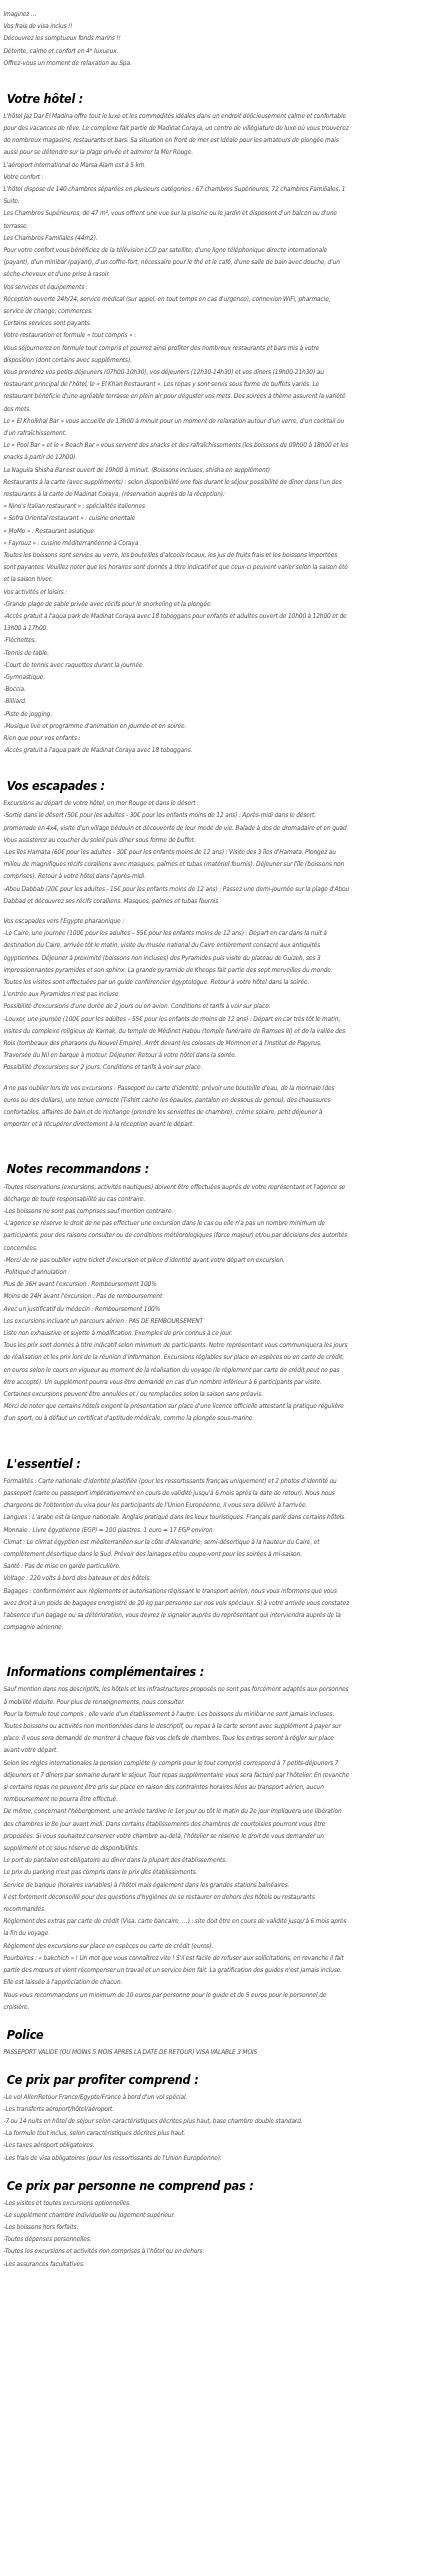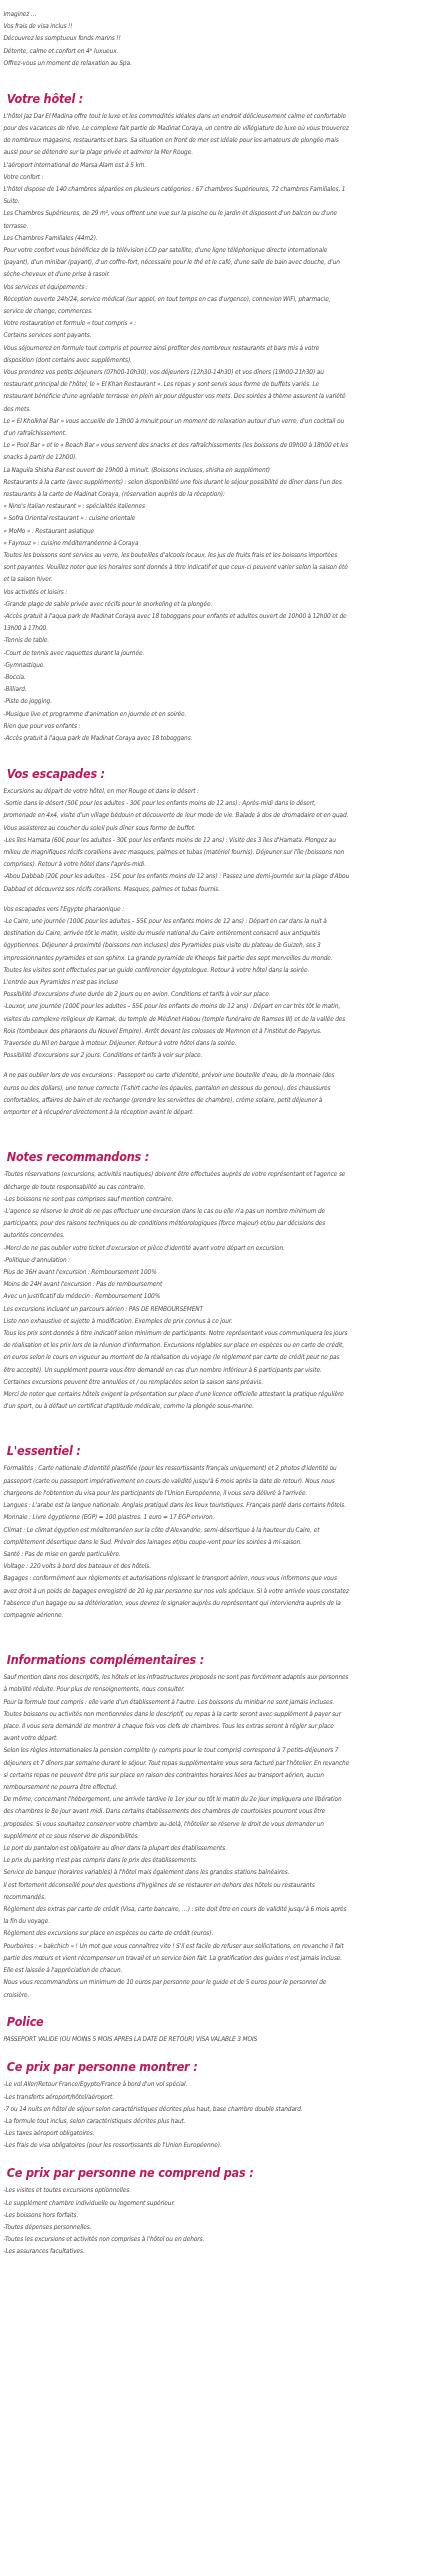--- a/index.html
+++ b/index.html
@@ -31,21 +31,21 @@
     font-style: italic;
     font-size: 6.5px;
     line-height: 12.2px;
     color: #4d4d4d;
     letter-spacing: -0.1px;
     word-spacing: -0.2px;
     text-align: left;
     margin: 0;
   }
   .section-title {
-    color: #be185d;
+    color: #000000;
     font-size: 12.5px;
     font-weight: bold;
     font-style: italic;
     line-height: 14.7px;
     letter-spacing: -0.2px;
     margin: 0;
     padding-left: 3.4px;
   }
   .gap-xs { height: 3.4px; }
   .gap-s  { height: 8px; }
@@ -69,41 +69,42 @@
 
   <div class="gap-l"></div>
 
   <h2 class="section-title">Votre hôtel :</h2>
   <div class="gap-xs"></div>
   <div class="block">
     <p class="para">L'hôtel Jaz Dar El Madina offre tout le luxe et les commodités idéales dans un endroit délicieusement calme et confortable pour des vacances de rêve. Le complexe fait partie de Madinat Coraya, un centre de villégiature de luxe où vous trouverez de nombreux magasins, restaurants et bars. Sa situation en front de mer est idéale pour les amateurs de plongée mais aussi pour se détendre sur la plage privée et admirer la Mer Rouge.</p>
     <p class="para">L'aéroport international de Marsa Alam est à 5 km.</p>
     <p class="para">Votre confort :</p>
     <p class="para">L'hôtel dispose de 140 chambres séparées en plusieurs catégories : 67 chambres Supérieures, 72 chambres Familiales, 1 Suite.</p>
-    <p class="para">Les Chambres Supérieures, de 29 m², vous offrent une vue sur la piscine ou le jardin et disposent d'un balcon ou d'une terrasse.</p>
+    <p class="para">Les Chambres Supérieures, de 47 m², vous offrent une vue sur la piscine ou le jardin et disposent d'un balcon ou d'une terrasse.</p>
     <p class="para">Les Chambres Familiales (44m2).</p>
     <p class="para">Pour votre confort vous bénéficiez de la télévision LCD par satellite, d'une ligne téléphonique directe internationale (payant), d'un minibar (payant), d'un coffre-fort, nécessaire pour le thé et le café, d'une salle de bain avec douche, d'un sèche-cheveux et d'une prise à rasoir.</p>
     <p class="para">Vos services et équipements :</p>
     <p class="para">Réception ouverte 24h/24, service médical (sur appel, en tout temps en cas d'urgence), connexion WiFi, pharmacie, service de change, commerces.</p>
+    <p class="para">Certains services sont payants.</p>
     <p class="para">Votre restauration et formule « tout compris » :</p>
-    <p class="para">Certains services sont payants.</p>
     <p class="para">Vous séjournerez en formule tout compris et pourrez ainsi profiter des nombreux restaurants et bars mis à votre disposition (dont certains avec suppléments).</p>
     <p class="para">Vous prendrez vos petits déjeuners (07h00-10h30), vos déjeuners (12h30-14h30) et vos dîners (19h00-21h30) au restaurant principal de l'hôtel, le « El Khan Restaurant ». Les repas y sont servis sous forme de buffets variés. Le restaurant bénéficie d'une agréable terrasse en plein air pour déguster vos mets. Des soirées à thème assurent la variété des mets.</p>
     <p class="para">Le « El Kholkhal Bar » vous accueille de 13h00 à minuit pour un moment de relaxation autour d'un verre, d'un cocktail ou d'un rafraîchissement.</p>
     <p class="para">Le « Pool Bar » et le « Beach Bar » vous servent des snacks et des rafraîchissements (les boissons de 09h00 à 18h00 et les snacks à partir de 12h00).</p>
     <p class="para">La Naguila Shisha Bar est ouvert de 19h00 à minuit. (Boissons incluses, shisha en supplément)</p>
     <p class="para">Restaurants à la carte (avec suppléments) : selon disponibilité une fois durant le séjour possibilité de dîner dans l'un des restaurants à la carte de Madinat Coraya, (réservation auprès de la réception):</p>
     <p class="para">« Nino's Italian restaurant » : spécialités italiennes</p>
     <p class="para">« Sofra Oriental restaurant » : cuisine orientale</p>
     <p class="para">« MoMo » : Restaurant asiatique</p>
     <p class="para">« Fayrouz » : cuisine méditerranéenne à Coraya</p>
     <p class="para">Toutes les boissons sont servies au verre, les bouteilles d'alcools locaux, les jus de fruits frais et les boissons importées sont payantes. Veuillez noter que les horaires sont donnés à titre indicatif et que ceux-ci peuvent varier selon la saison été et la saison hiver.</p>
     <p class="para">Vos activités et loisirs :</p>
     <p class="para">-Grande plage de sable privée avec récifs pour le snorkeling et la plongée.</p>
     <p class="para">-Accès gratuit à l'aqua park de Madinat Coraya avec 18 toboggans pour enfants et adultes ouvert de 10h00 à 12h00 et de 13h00 à 17h00.</p>
+    <p class="para">-Fléchettes.</p>
     <p class="para">-Tennis de table.</p>
     <p class="para">-Court de tennis avec raquettes durant la journée.</p>
     <p class="para">-Gymnastique.</p>
     <p class="para">-Boccia.</p>
     <p class="para">-Billiard.</p>
     <p class="para">-Piste de jogging.</p>
     <p class="para">-Musique live et programme d'animation en journée et en soirée.</p>
     <p class="para">Rien que pour vos enfants :</p>
     <p class="para">-Accès gratuit à l'aqua park de Madinat Coraya avec 18 toboggans.</p>
   </div>
@@ -128,21 +129,21 @@
     <p class="para">A ne pas oublier lors de vos excursions : Passeport ou carte d'identité, prévoir une bouteille d'eau, de la monnaie (des euros ou des dollars), une tenue correcte (T-shirt cache les épaules, pantalon en dessous du genou), des chaussures confortables, affaires  de bain et de rechange (prendre les serviettes de chambre), crème solaire, petit déjeuner à emporter et à récupérer directement à la réception avant le départ.</p>
   </div>
 
   <div class="gap-xl"></div>
 
   <h2 class="section-title">Notes recommandons :</h2>
   <div class="gap-xs"></div>
   <div class="block">
     <p class="para">-Toutes réservations (excursions, activités nautiques) doivent être effectuées auprès de votre représentant et l'agence se décharge de toute responsabilité au cas contraire.</p>
     <p class="para">-Les boissons ne sont pas comprises sauf mention contraire.</p>
-    <p class="para">-L'agence se réserve le droit de ne pas effectuer une excursion dans le cas ou elle n'a pas un nombre minimum de participants, pour des raisons techniques ou de conditions météorologiques (force majeur) et/ou par décisions des autorités concernées.</p>
+    <p class="para">-L'agence se réserve le droit de ne pas effectuer une excursion dans le cas ou elle n'a pas un nombre minimum de participants, pour des raisons consulter ou de conditions météorologiques (force majeur) et/ou par décisions des autorités concernées.</p>
     <p class="para">-Merci de ne pas oublier votre ticket d'excursion et pièce d'identité avant votre départ en excursion.</p>
     <p class="para">-Politique d'annulation :</p>
     <p class="para">Plus de 36H avant l'excursion : Remboursement 100%</p>
     <p class="para">Moins de 24H avant l'excursion : Pas de remboursement</p>
     <p class="para">Avec un justificatif du médecin : Remboursement 100%</p>
     <p class="para">Les excursions incluant un parcours aérien : PAS DE REMBOURSEMENT</p>
     <p class="para">Liste non exhaustive et sujette à modification. Exemples de prix connus à ce jour.</p>
     <p class="para">Tous les prix sont donnés à titre indicatif selon minimum de participants. Notre représentant vous communiquera les jours de réalisation et les prix lors de la réunion d'information. Excursions réglables sur place en espèces ou en carte de crédit, en euros selon le cours en vigueur au moment de la réalisation du voyage (le règlement par carte de crédit peut ne pas être accepté). Un supplément pourra vous être demandé en cas d'un nombre inférieur à 6 participants par visite.</p>
     <p class="para">Certaines excursions peuvent être annulées et / ou remplacées selon la saison sans préavis.</p>
     <p class="para">Merci de noter que certains hôtels exigent la présentation sur place d'une licence officielle attestant la pratique régulière d'un sport, ou à défaut un certificat d'aptitude médicale, comme la plongée sous-marine.</p>
@@ -184,21 +185,21 @@
   <div class="gap-m"></div>
 
   <h2 class="section-title">Police</h2>
   <div class="gap-xs"></div>
   <div class="block">
     <p class="para">PASSEPORT VALIDE (OU MOINS 5 MOIS APRES LA DATE DE RETOUR) VISA VALABLE 3 MOIS</p>
   </div>
 
   <div class="gap-m"></div>
 
-  <h2 class="section-title">Ce prix par personne montrer :</h2>
+  <h2 class="section-title">Ce prix par profiter comprend :</h2>
   <div class="gap-xs"></div>
   <div class="block">
     <p class="para">-Le vol Aller/Retour France/Egypte/France à bord d'un vol spécial.</p>
     <p class="para">-Les transferts aéroport/hôtel/aéroport.</p>
     <p class="para">-7 ou 14 nuits en hôtel de séjour selon caractéristiques décrites plus haut, base chambre double standard.</p>
     <p class="para">-La formule tout inclus, selon caractéristiques décrites plus haut.</p>
     <p class="para">-Les taxes aéroport obligatoires.</p>
     <p class="para">-Les frais de visa obligatoires (pour les ressortissants de l'Union Européenne).</p>
   </div>
 

